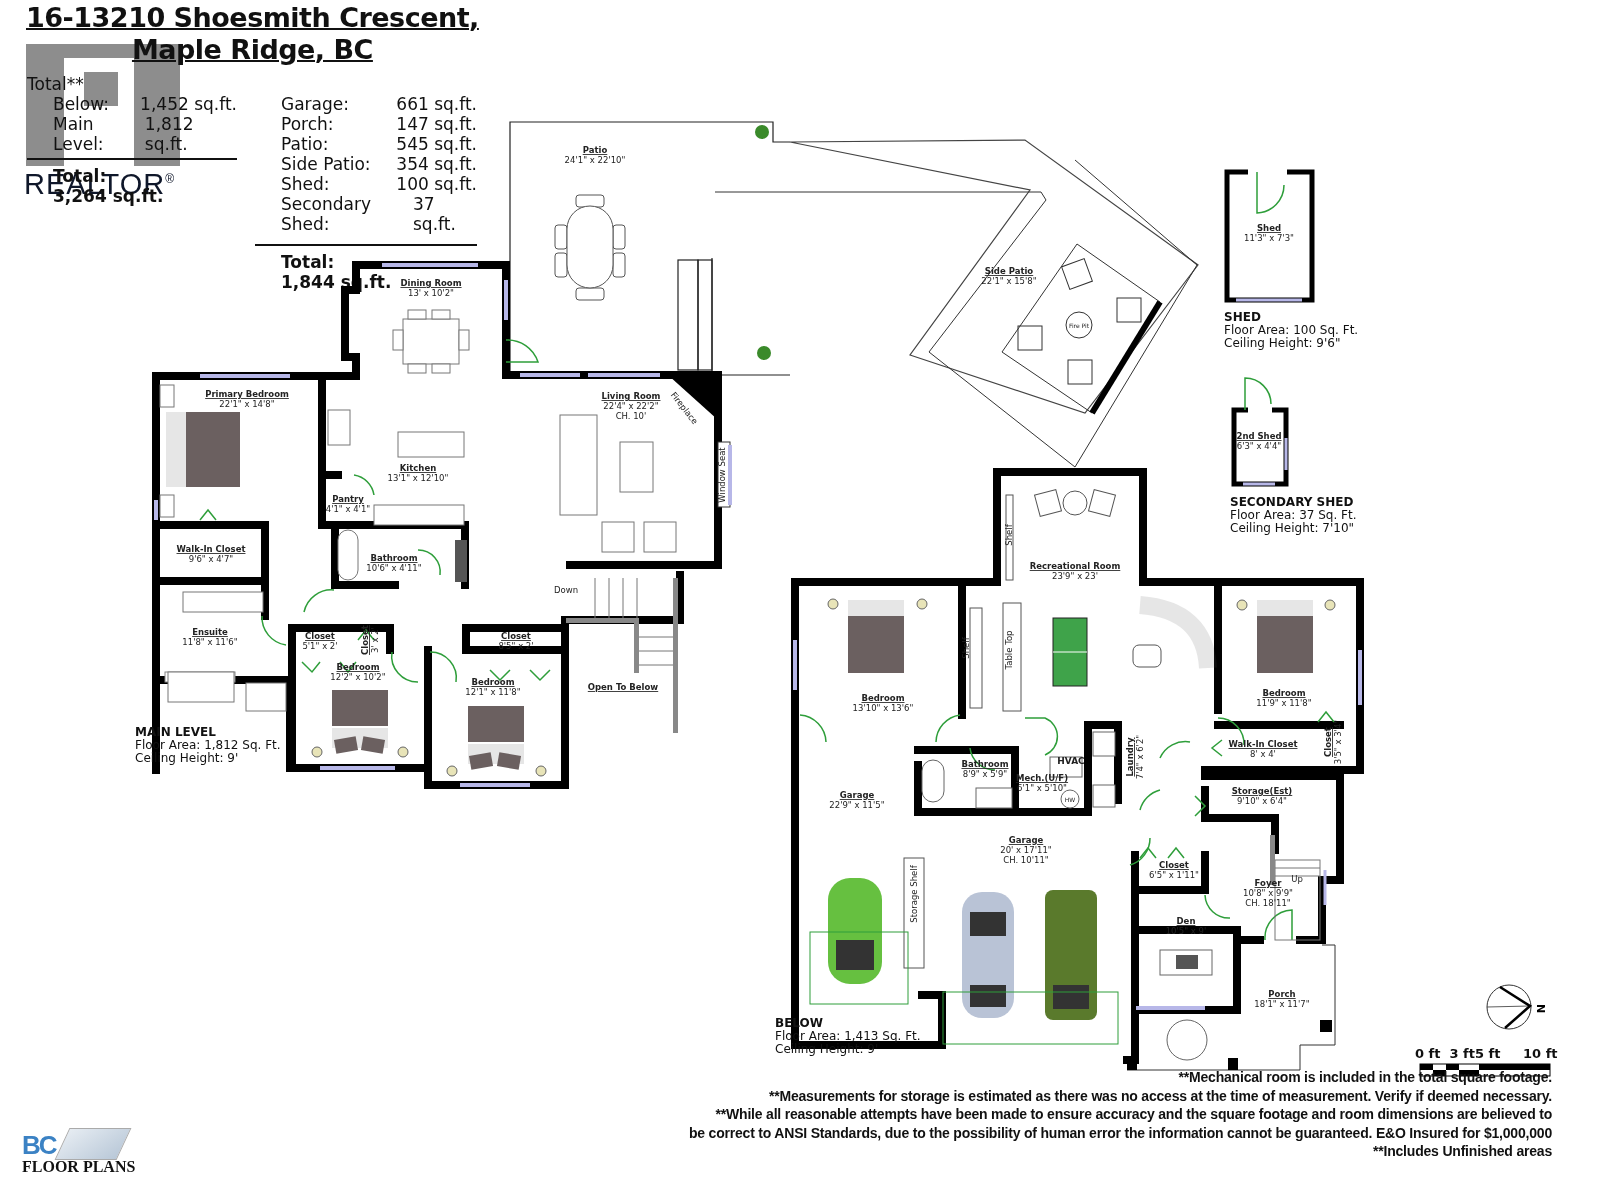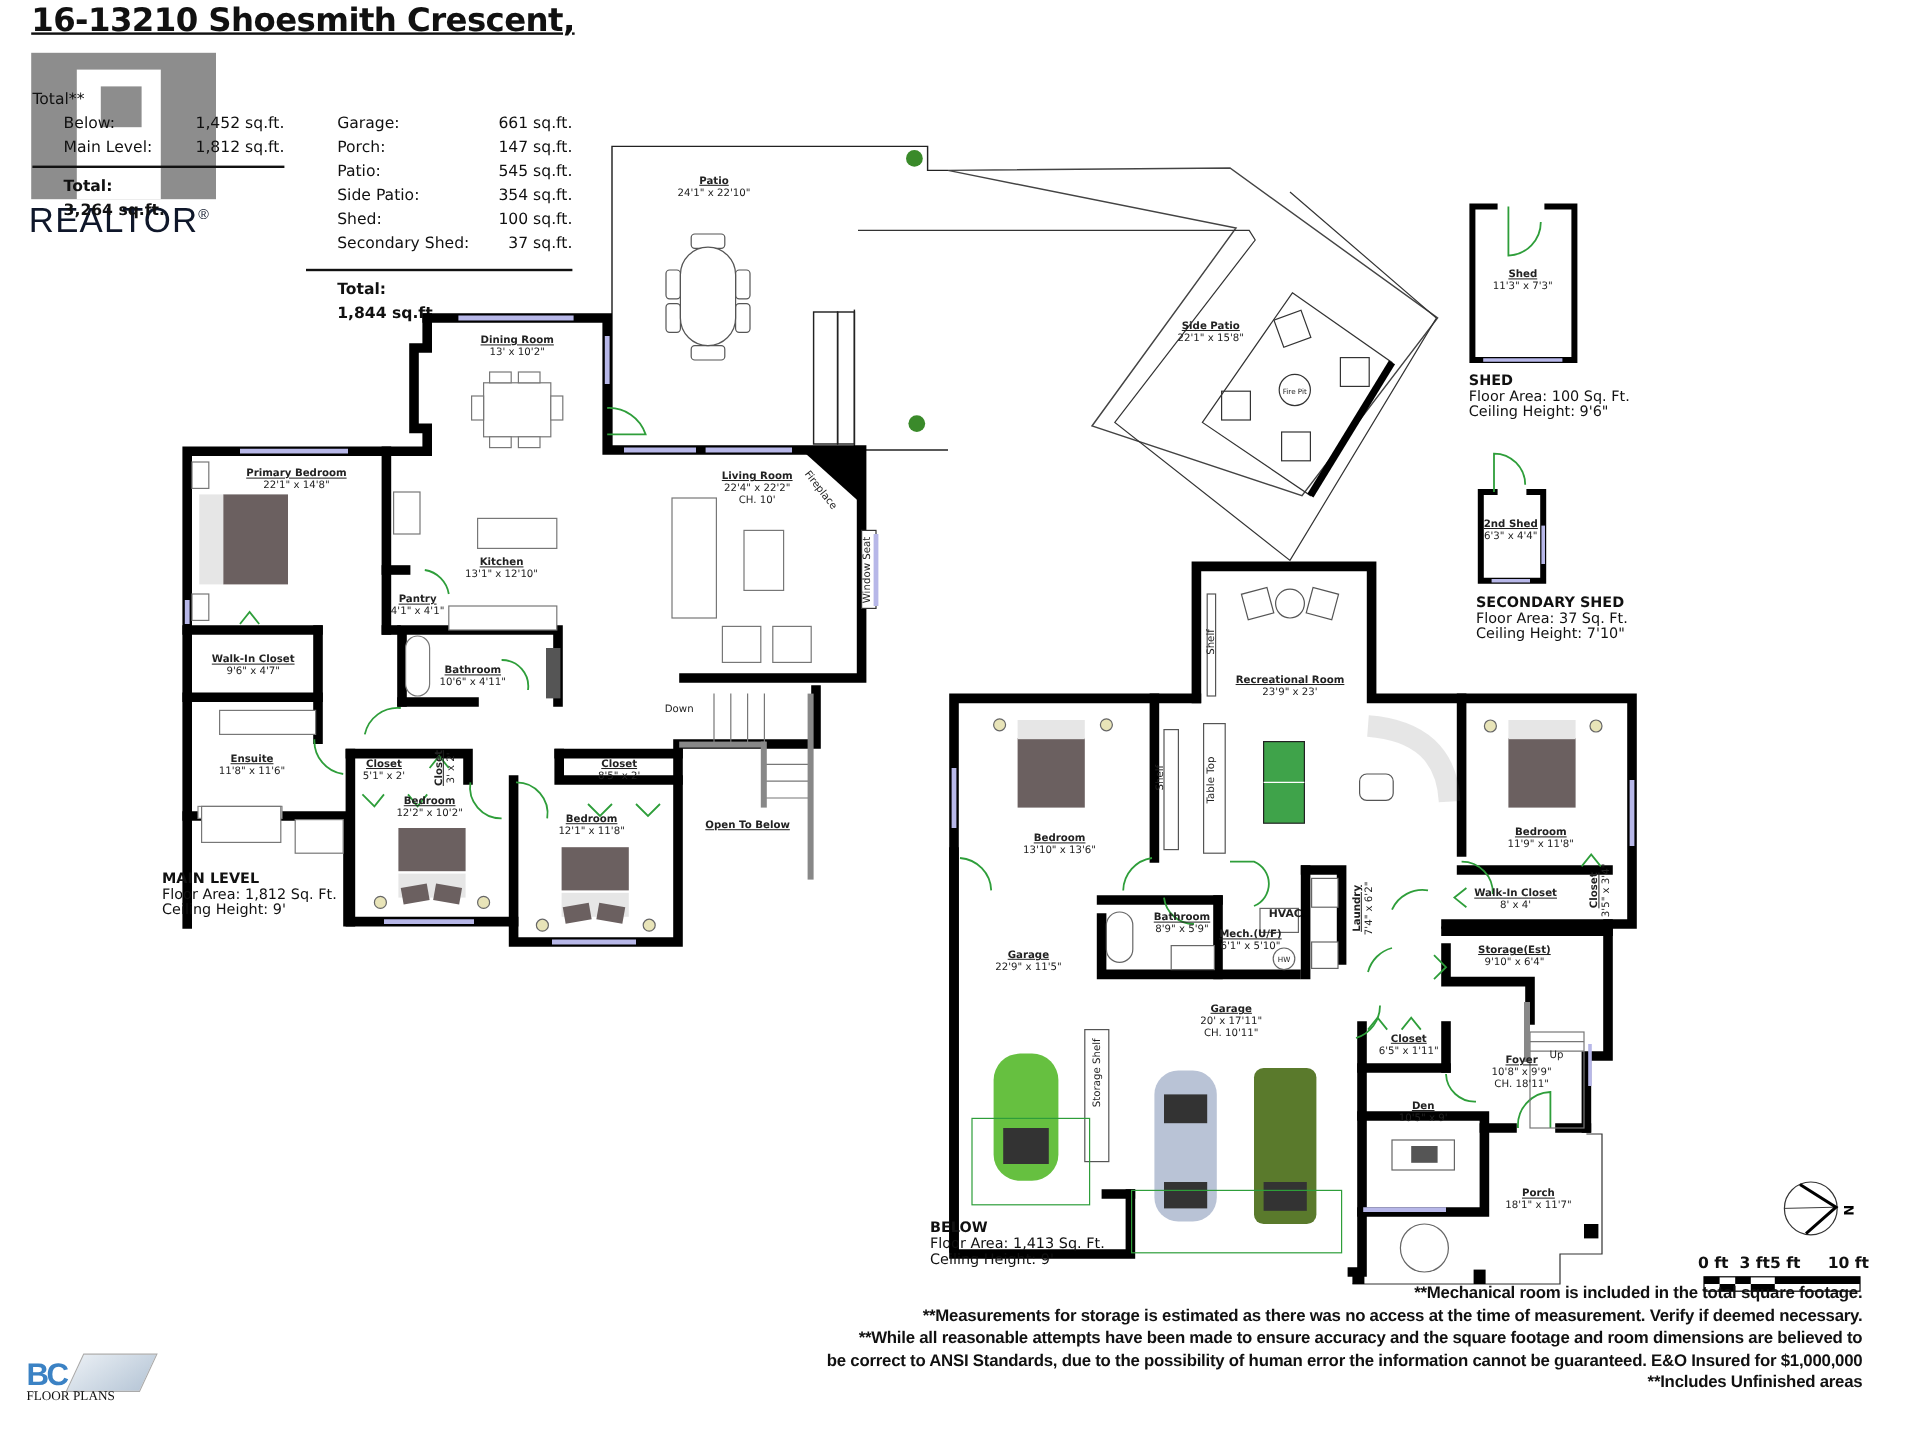--- a/index.html
+++ b/index.html
@@ -5,49 +5,50 @@
   html,body{margin:0;padding:0;background:#fff;}
   body{width:1600px;height:1200px;position:relative;overflow:hidden;font-family:"DejaVu Sans","Liberation Sans",sans-serif;color:#111;}
   .abs{position:absolute;}
   .title{left:26px;top:2px;font-size:27px;font-weight:bold;line-height:32px;letter-spacing:-0.5px;text-align:center;}
   .title div{text-decoration:underline;text-decoration-thickness:2px;}
   .realtor-logo{left:26px;top:44px;width:154px;height:122px;background:#7a7a7a;opacity:0.85;}
   .realtor-logo .r{position:absolute;left:38px;top:14px;width:70px;height:108px;background:#fff;}
   .realtor-logo .r2{position:absolute;left:58px;top:28px;width:34px;height:34px;background:#7a7a7a;}
   .realtor-text{left:24px;top:168px;font-size:29px;color:#0f172a;letter-spacing:1px;font-family:Liberation Sans, sans-serif;}
   .realtor-text sup{font-size:12px;}
-  .areas{font-size:13px;line-height:20px;}
+  .areas{font-size:17px;line-height:20px;}
   .areas .row{display:flex;justify-content:space-between;padding-left:26px;}
   .left-areas{left:27px;top:74px;width:210px;z-index:2;}
   .right-areas{left:255px;top:94px;width:222px;}
   .rule{height:2px;background:#111;margin:4px 0 6px;}
   .bold{font-weight:bold;flex-direction:column;}
   svg{position:absolute;left:0;top:0;}
   .lbl{font-family:"DejaVu Sans","Liberation Sans",sans-serif;font-size:8.5px;text-anchor:middle;fill:#222;}
   .lbl-t{font-weight:bold;text-decoration:underline;}
   .level-info{font-size:12px;line-height:13px;}
   .level-info .h{font-weight:bold;font-size:12px;}
   .disclaimer{right:48px;top:1068px;font-size:14px;line-height:18.5px;text-align:right;font-weight:bold;font-family:"Liberation Sans",sans-serif;letter-spacing:-0.2px;margin-left:20px;}
   .bc-logo{left:22px;top:1128px;width:120px;height:48px;}
   .bc-logo .bc{position:absolute;left:0;top:2px;font-size:26px;font-weight:bold;color:#3b82c4;font-family:"Liberation Sans",sans-serif;letter-spacing:-2px;}
-  .bc-logo .fp{position:absolute;left:0;top:30px;font-size:11px;font-family:"Liberation Serif",serif;font-weight:normal;color:#111;text-align:right;}
+  .bc-logo .fp{position:absolute;left:0;top:30px;font-size:16px;font-family:"Liberation Serif",serif;font-weight:bold;color:#111;text-align:right;}
   .bc-logo .house{position:absolute;left:40px;top:0;width:60px;height:30px;border:1px solid #aaa;transform:skewX(-25deg);background:linear-gradient(135deg,#e6ecf2,#b9c8d8);}
   .scale{left:1415px;top:1046px;font-size:13px;font-weight:bold;}
 </style>
 </head>
 <body>
 
 <div class="abs realtor-logo">
   <div class="r"></div>
     <div class="r2"></div>
 </div>
 <div class="abs realtor-text"><span>REALTOR</span><sup>®</sup></div>
 
 <div class="abs title">
   <div>16-13210 Shoesmith Crescent,</div>
+  <div>Maple Ridge, BC</div>
 </div>
 
 <div class="abs areas left-areas">
   <div>Total**</div>
   <div class="row">
       <span>Below:</span>
       <span>1,452 sq.ft.</span>
     </div>
   <div class="row">
       <span>Main Level:</span>

